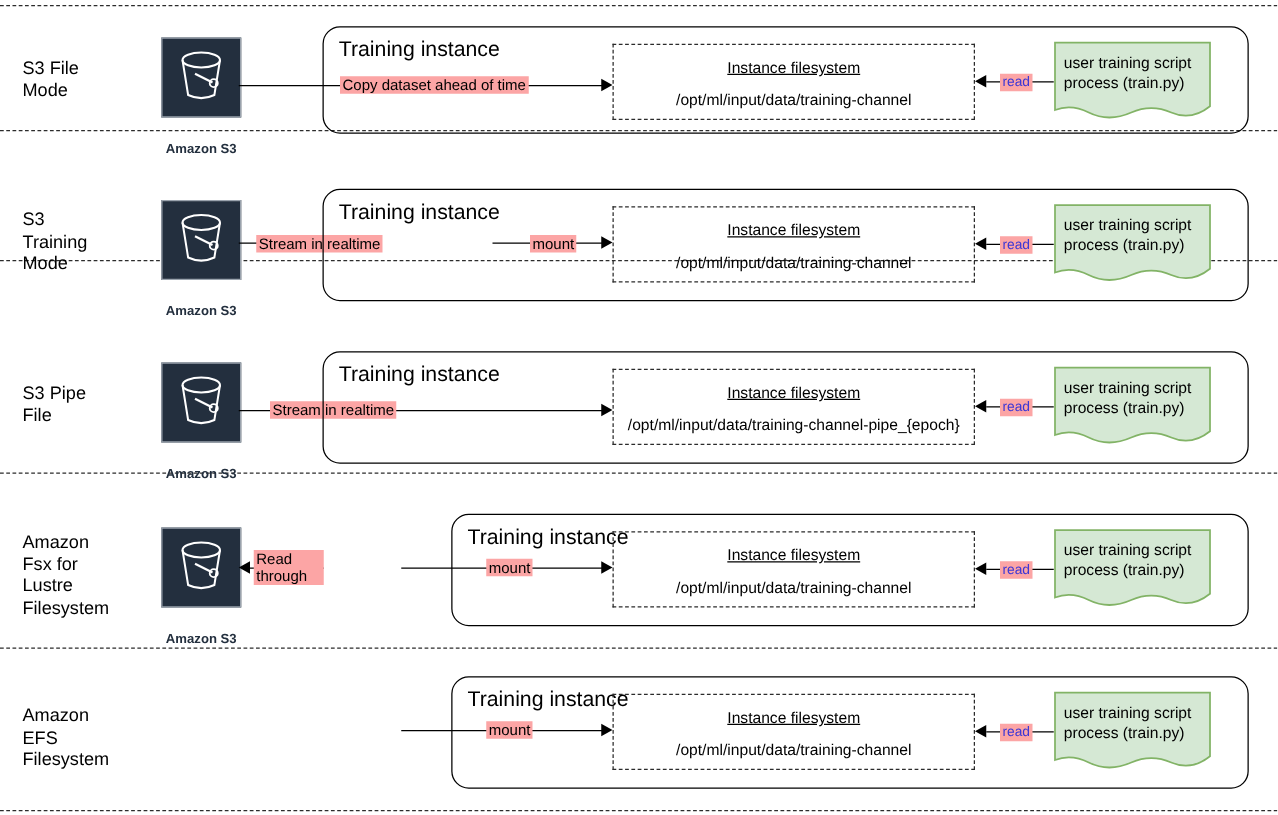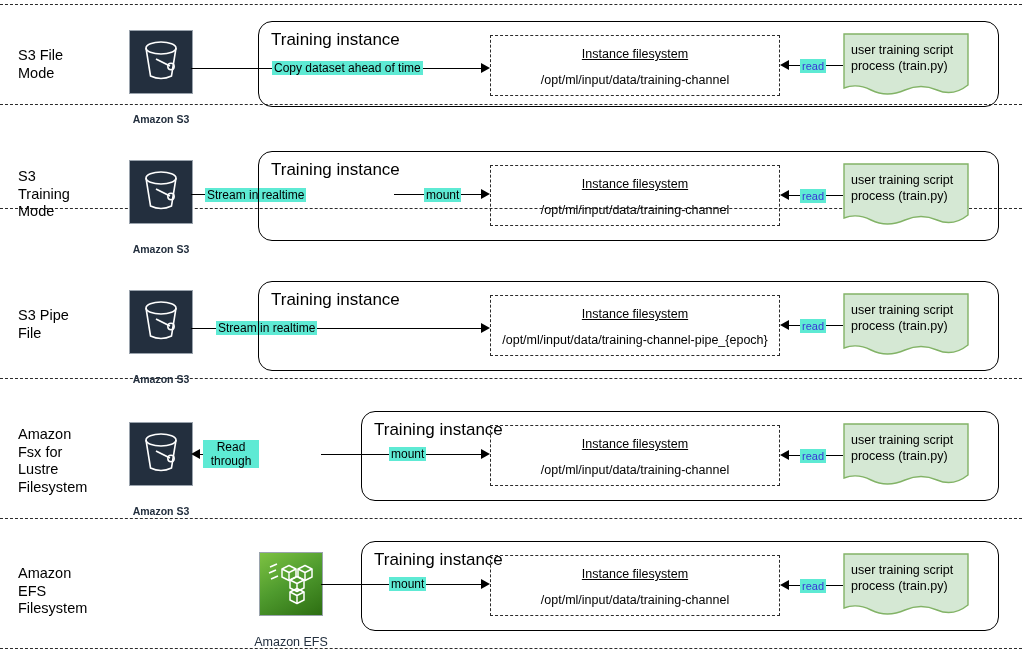--- a/index.html
+++ b/index.html
@@ -177,27 +177,27 @@
     width: 0;
     height: 0;
     border-top: 5px solid transparent;
     border-bottom: 5px solid transparent;
   }
   .arrowhead.right { border-left: 9px solid #000; }
   .arrowhead.left  { border-right: 9px solid #000; }
 
   .edge-label {
     position: absolute;
-    background: #5eead4;
+    background: #fca5a5;
     font-size: 12px;
     color: #000;
     padding: 0 2px;
     white-space: pre-line;
     line-height: 14px;
-    text-align: center;
+    text-align: left;
   }
   .edge-label.read {
     color: #3b36d6;
     font-size: 11px;
   }
 
   
   svg { display: block; overflow: visible; }
 </style>
 </head>
@@ -383,45 +383,20 @@
       <path d="M1,1 L125,1 L125,52 Q110,64 94,57 Q78,50 62,57 Q44,65 28,57 Q14,50 1,55 Z" fill="#d5e8d4" stroke="#82b366" stroke-width="1.4"></path>
     </svg>
     <div class="doc-text">user training script
 process (train.py)</div>
   </div>
 
   <div class="row-label" style="top:565px;">Amazon
 EFS
 Filesystem</div>
 
-  <div class="icon-wrap" style="left:259px; top:552px;">
-    <div class="icon-sq icon-efs">
-      <svg width="62" height="62" viewBox="0 0 62 62" aria-hidden="true">
-        <g fill="none" stroke="#ffffff" stroke-width="1.5" stroke-linejoin="round">
-
-          <path d="M10 14 L17 11"></path>
-          <path d="M9 20 L16 17"></path>
-          <path d="M11 26 L18 23"></path>
-
-          <path d="M22 16 L29 12.5 L36 16 L36 24 L29 27.5 L22 24 Z"></path>
-          <path d="M22 16 L29 19.5 L36 16 M29 19.5 L29 27.5"></path>
-
-          <path d="M38 16 L45 12.5 L52 16 L52 24 L45 27.5 L38 24 Z"></path>
-          <path d="M38 16 L45 19.5 L52 16 M45 19.5 L45 27.5"></path>
-
-          <path d="M30 27 L37 23.5 L44 27 L44 35 L37 38.5 L30 35 Z"></path>
-          <path d="M30 27 L37 30.5 L44 27 M37 30.5 L37 38.5"></path>
-
-          <path d="M30 39 L37 35.5 L44 39 L44 47 L37 50.5 L30 47 Z"></path>
-          <path d="M30 39 L37 42.5 L44 39 M37 42.5 L37 50.5"></path>
-        </g>
-      </svg>
-    </div>
-    <div class="icon-caption plain">Amazon EFS</div>
-  </div>
 
   <div class="hline" style="left:321px; top:584px; width:163px;"></div>
   <div class="arrowhead right" style="left:481px; top:579px;"></div>
   <div class="edge-label" style="left:389px; top:577px;">mount</div>
 
   <div class="instance" style="left:361px; top:541px; width:636px; height:88px;">
     <div class="instance-title">Training instance</div>
   </div>
 
   <div class="fsbox" style="left:490px; top:555px; width:288px; height:59px;">

